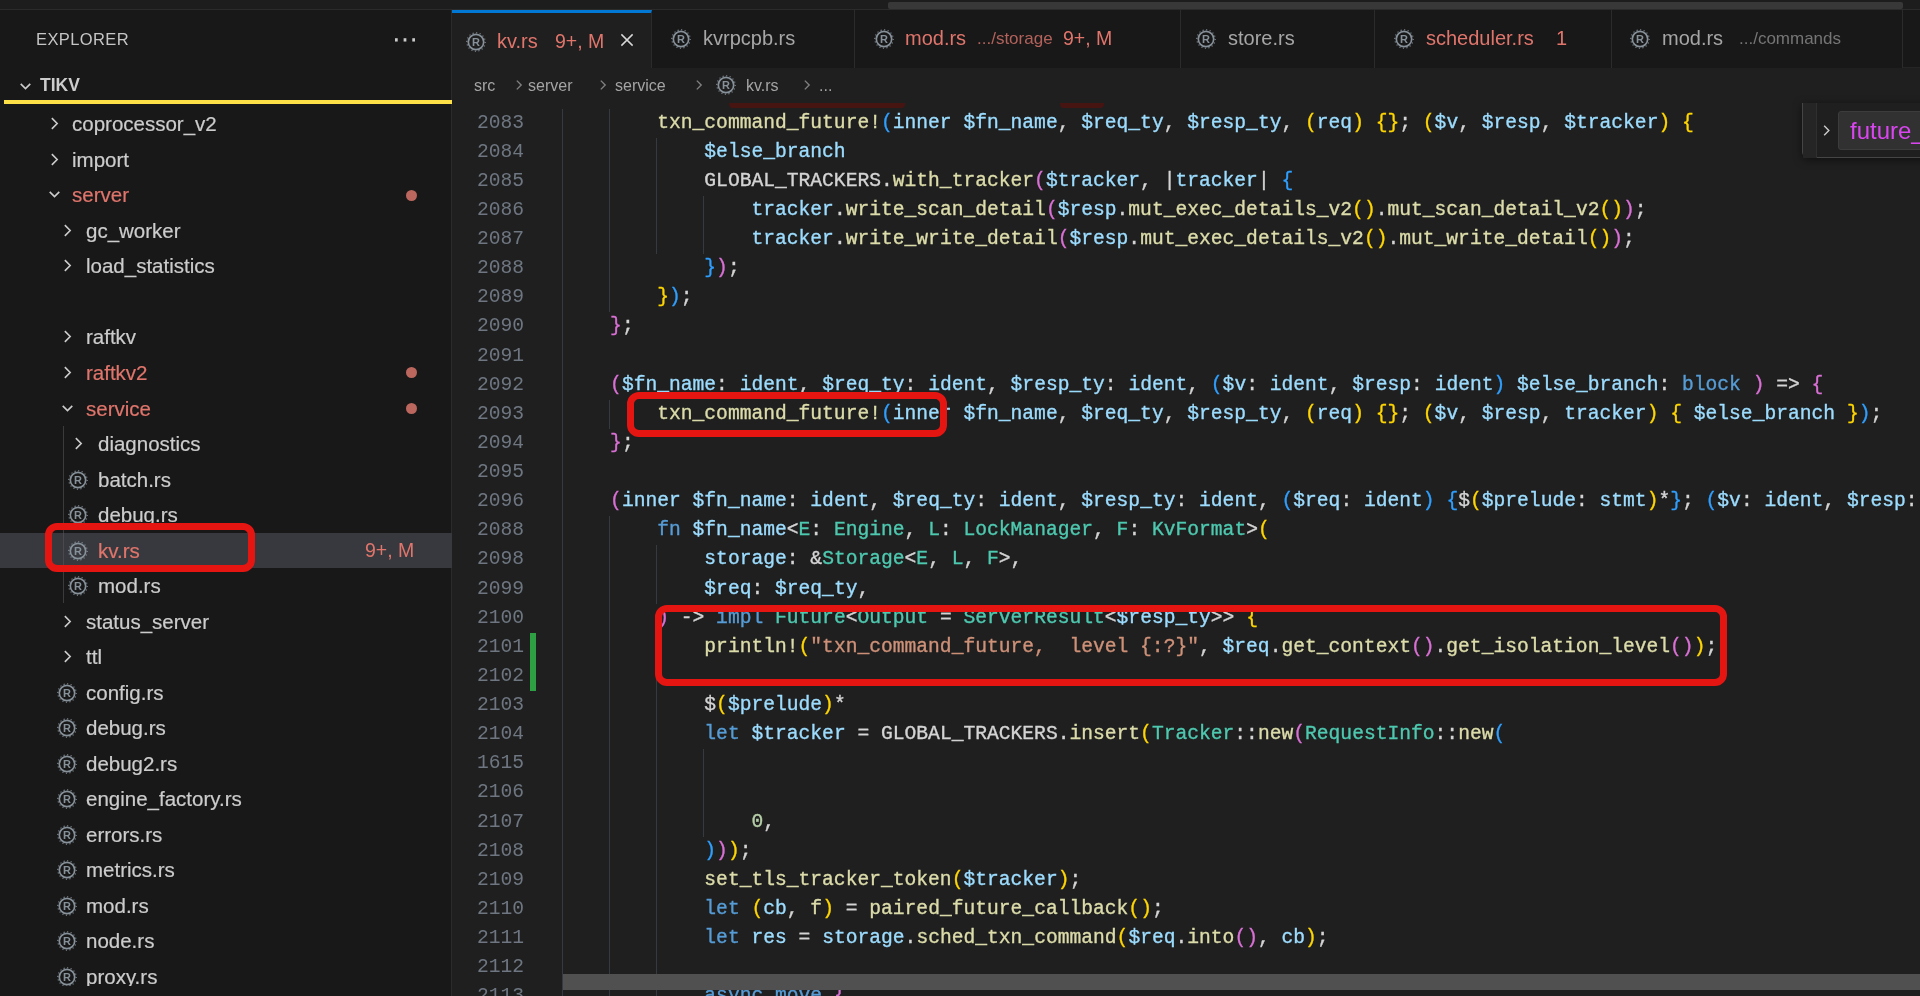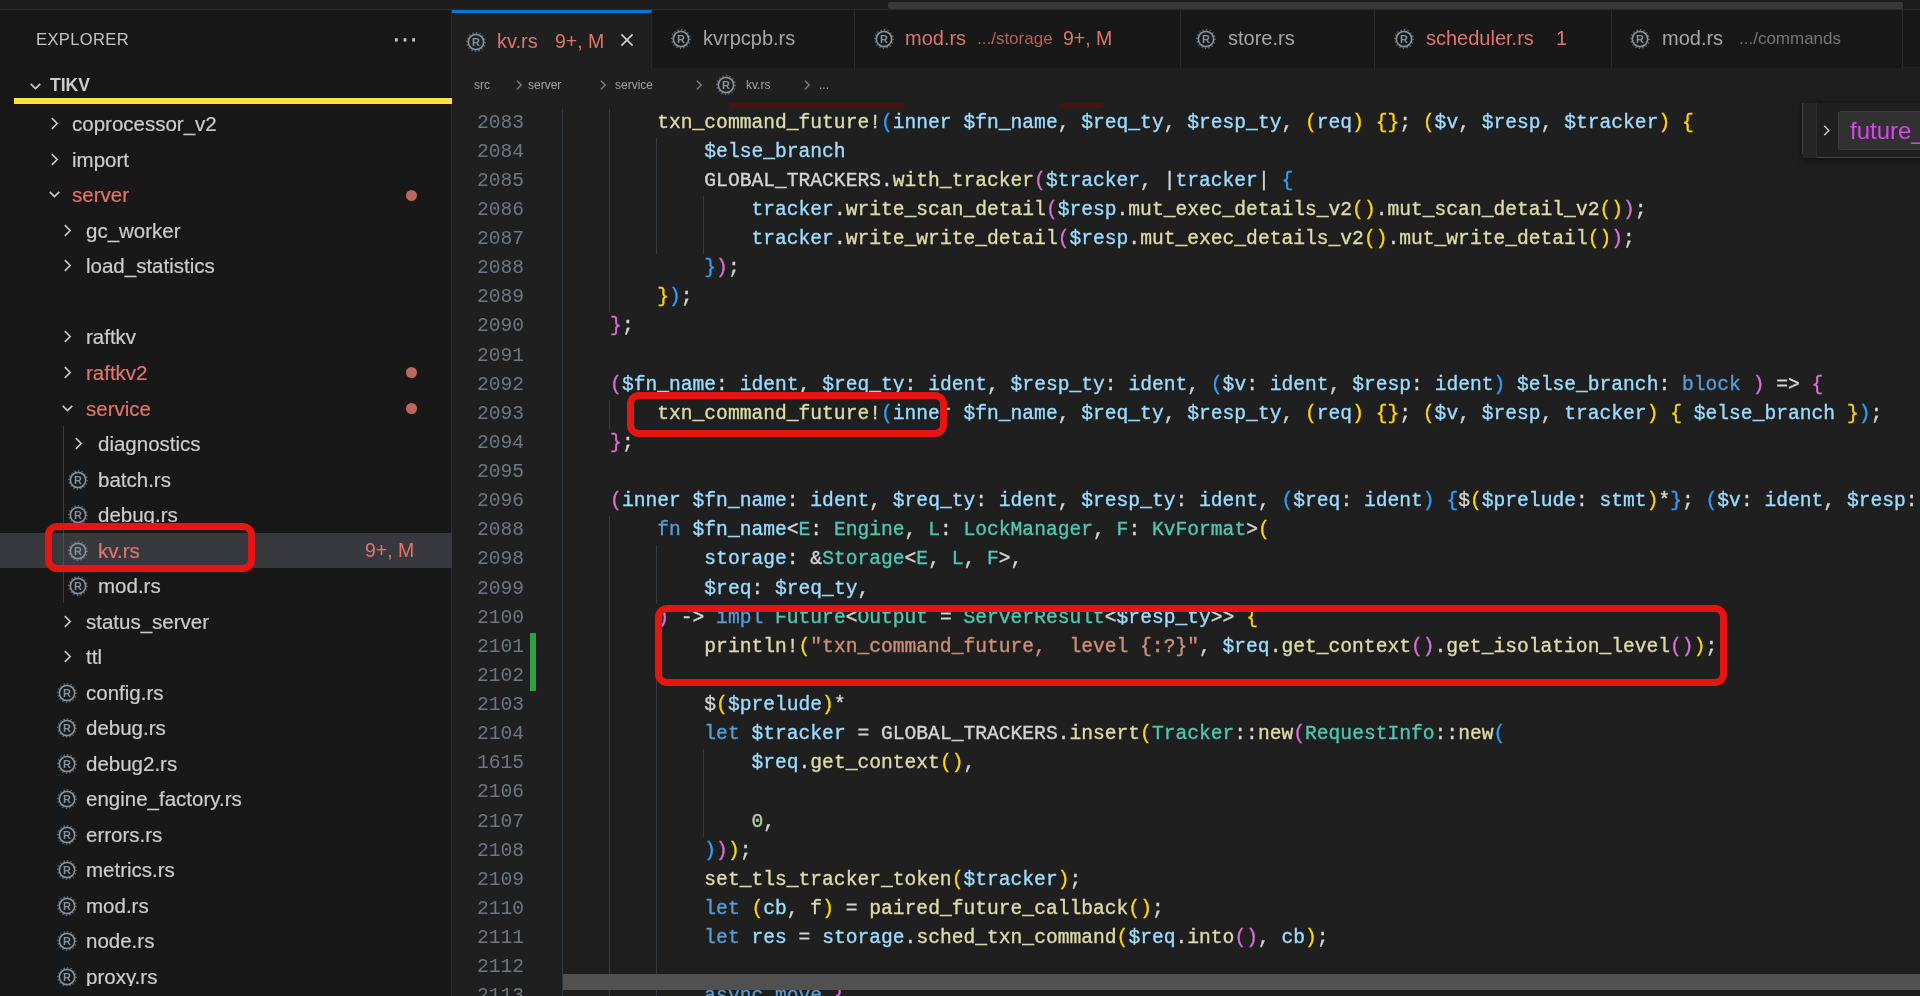--- a/index.html
+++ b/index.html
@@ -3,37 +3,37 @@
 *{margin:0;padding:0;box-sizing:border-box}
 html,body{width:1920px;height:996px;overflow:hidden;background:#1f1f1f;font-family:"Liberation Sans",sans-serif}
 #root{position:absolute;left:0;top:0;width:1920px;height:996px;overflow:hidden}
 
 #titlebar{position:absolute;left:0;top:0;width:1920px;height:10px;background:#1d1d1d;border-bottom:1px solid #2b2b2b}
 #tabscroll{position:absolute;left:888px;top:2px;width:1015px;height:7px;background:#383838;border-radius:2px}
 
 #sidebar{position:absolute;left:0;top:10px;width:452px;height:986px;background:#181818;border-right:1px solid #2b2b2b}
 #expl{position:absolute;left:36px;top:20px;font-size:16.5px;letter-spacing:.4px;color:#c5c5c5}
 #dots{position:absolute;left:392px;top:14px;font-size:26px;color:#cccccc;letter-spacing:1px}
-#tikvrow{position:absolute;left:14px;top:59px;width:452px;height:35px;border-bottom:6px solid #fde047}
+#tikvrow{position:absolute;left:4px;top:59px;width:452px;height:35px;border-bottom:4px solid #fde047}
 #tikvch{position:absolute;left:13px;top:9px}
 #tikv{position:absolute;left:36px;top:6px;font-size:17.5px;font-weight:bold;color:#cccccc}
 #tree{position:absolute;left:0;top:96px;width:452px;height:880px;overflow:hidden}
 .trow{position:absolute;left:0;width:452px;height:35.5px}
 .tm{position:absolute;top:9px}
 .tt{position:absolute;top:0;line-height:35.5px;font-size:20.5px;white-space:pre;-webkit-text-stroke:0.2px}
 .dot{position:absolute;left:406px;top:12.5px;width:11px;height:11px;border-radius:50%;background:#bb675e}
 .bdg{position:absolute;left:365px;top:0;line-height:35.5px;font-size:19.5px;color:#e0756c}
 #selrow{position:absolute;left:0;top:426.6px;width:452px;height:35.5px;background:#38393e}
 #svcguide{position:absolute;left:63px;top:320px;width:1px;height:177px;background:#5a5a5a;opacity:.55}
 
 #tabbar{position:absolute;left:452px;top:10px;width:1468px;height:58px;background:#181818;border-bottom:1px solid #252525}
 .tab{position:absolute;top:0;height:58px;background:#181818;border-right:1px solid #2b2b2b;font-size:20px}
 .tab.act{background:#1f1f1f;border-top:3px solid #0078d4;height:58px}
 #breadcrumb{position:absolute;left:452px;top:68px;width:1468px;height:35px;background:#1f1f1f}
-.bct{position:absolute;top:0;line-height:35px;font-size:12px;color:#a4a4a4}
+.bct{position:absolute;top:0;line-height:35px;font-size:16px;color:#a4a4a4}
 .bcc{position:absolute;top:10px}
 .bci{position:absolute;top:7px}
 
 #code{position:absolute;left:452px;top:103px;width:1468px;height:893px;background:#1f1f1f;overflow:hidden}
 #code .gut{position:absolute;left:-6px;width:78px;height:29.12px;line-height:29.12px;text-align:right;color:#6e7681;font-family:"Liberation Mono",monospace;font-size:19.64px}
 #code .cl{position:absolute;left:111.0px;height:29.12px;line-height:29.12px;font-family:"Liberation Mono",monospace;font-size:19.64px;white-space:pre;color:#d4d4d4;-webkit-text-stroke:0.35px}
 .ig{position:absolute;width:1px;background:#333a40}
 #gbar{position:absolute;left:78px;top:529.8px;width:6px;height:58.2px;background:#2ea043}
 
 .rb{position:absolute;border:7px solid #e51612;border-radius:12px}
@@ -284,21 +284,20 @@
 <div class="gut" style="top:500.6px">2100</div>
 <div class="cl" style="top:500.6px">        <span style="color:#da70d6">)</span><span style="color:#d4d4d4"> -&gt; </span><span style="color:#569cd6">impl</span><span style="color:#d4d4d4"> </span><span style="color:#4ec9b0">Future</span><span style="color:#d4d4d4">&lt;</span><span style="color:#4ec9b0">Output</span><span style="color:#d4d4d4"> = </span><span style="color:#4ec9b0">ServerResult</span><span style="color:#d4d4d4">&lt;</span><span style="color:#9cdcfe">$resp_ty</span><span style="color:#d4d4d4">&gt;&gt; </span><span style="color:#ffd602">{</span></div>
 <div class="gut" style="top:529.8px">2101</div>
 <div class="cl" style="top:529.8px">            <span style="color:#dcdcaa">println!</span><span style="color:#ffd602">(</span><span style="color:#ce9178">"txn_command_future,  level {:?}"</span><span style="color:#d4d4d4">, </span><span style="color:#9cdcfe">$req</span><span style="color:#d4d4d4">.</span><span style="color:#dcdcaa">get_context</span><span style="color:#da70d6">()</span><span style="color:#d4d4d4">.</span><span style="color:#dcdcaa">get_isolation_level</span><span style="color:#da70d6">()</span><span style="color:#ffd602">)</span><span style="color:#d4d4d4">;</span></div>
 <div class="gut" style="top:558.9px">2102</div>
 <div class="gut" style="top:588.0px">2103</div>
 <div class="cl" style="top:588.0px">            <span style="color:#d4d4d4">$</span><span style="color:#ffd602">(</span><span style="color:#9cdcfe">$prelude</span><span style="color:#ffd602">)</span><span style="color:#d4d4d4">*</span></div>
 <div class="gut" style="top:617.1px">2104</div>
 <div class="cl" style="top:617.1px">            <span style="color:#569cd6">let</span><span style="color:#d4d4d4"> </span><span style="color:#9cdcfe">$tracker</span><span style="color:#d4d4d4"> = GLOBAL_TRACKERS.</span><span style="color:#dcdcaa">insert</span><span style="color:#ffd602">(</span><span style="color:#4ec9b0">Tracker</span><span style="color:#d4d4d4">::</span><span style="color:#dcdcaa">new</span><span style="color:#da70d6">(</span><span style="color:#4ec9b0">RequestInfo</span><span style="color:#d4d4d4">::</span><span style="color:#dcdcaa">new</span><span style="color:#2f9fff">(</span></div>
 <div class="gut" style="top:646.2px">1615</div>
-<div class="cl" style="top:646.2px">                <span style="color:#9cdcfe">$req</span><span style="color:#d4d4d4">.</span><span style="color:#dcdcaa">get_context</span><span style="color:#ffd602">()</span><span style="color:#d4d4d4">,</span></div>
 <div class="gut" style="top:675.4px">2106</div>
 <div class="gut" style="top:704.5px">2107</div>
 <div class="cl" style="top:704.5px">                <span style="color:#b5cea8">0</span><span style="color:#d4d4d4">,</span></div>
 <div class="gut" style="top:733.6px">2108</div>
 <div class="cl" style="top:733.6px">            <span style="color:#2f9fff">)</span><span style="color:#da70d6">)</span><span style="color:#ffd602">)</span><span style="color:#d4d4d4">;</span></div>
 <div class="gut" style="top:762.7px">2109</div>
 <div class="cl" style="top:762.7px">            <span style="color:#dcdcaa">set_tls_tracker_token</span><span style="color:#ffd602">(</span><span style="color:#9cdcfe">$tracker</span><span style="color:#ffd602">)</span><span style="color:#d4d4d4">;</span></div>
 <div class="gut" style="top:791.8px">2110</div>
 <div class="cl" style="top:791.8px">            <span style="color:#569cd6">let</span><span style="color:#d4d4d4"> </span><span style="color:#ffd602">(</span><span style="color:#9cdcfe">cb</span><span style="color:#d4d4d4">, </span><span style="color:#dcdcaa">f</span><span style="color:#ffd602">)</span><span style="color:#d4d4d4"> = </span><span style="color:#dcdcaa">paired_future_callback</span><span style="color:#ffd602">()</span><span style="color:#d4d4d4">;</span></div>
 <div class="gut" style="top:821.0px">2111</div>

